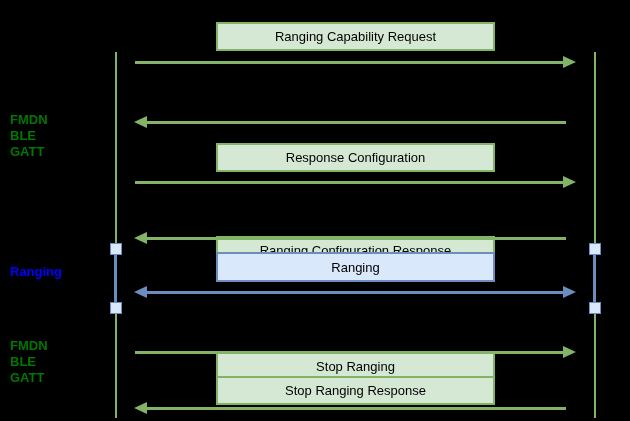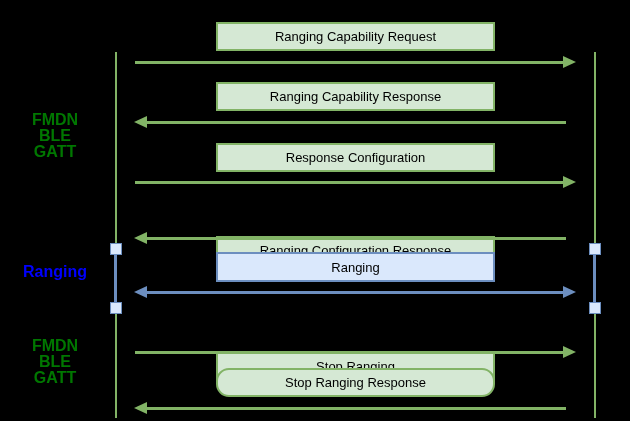--- a/index.html
+++ b/index.html
@@ -22,40 +22,40 @@
   .sq-bl{left:110px;top:302px;} .sq-br{left:589px;top:302px;}
   
   .box{
     position:absolute;left:216px;width:279px;height:29px;box-sizing:border-box;
     background:#d5e8d4;border:2px solid #82b366;
     display:flex;align-items:center;justify-content:center;
     font-size:13px;color:#000;white-space:nowrap;
   }
   .box.blue{background:#dae8fc;border-color:#6c8ebf;}
   .b1{top:22px;} .b2{top:82px;} .b3{top:143px;} .b4{top:202px;margin-top:34px;}
-  .b5{top:252px;height:30px;} .b6{top:312px;margin-top:40px;} .b7{top:368px;border-radius:13px;}
+  .b5{top:252px;height:30px;} .b6{top:312px;margin-top:40px;} .b7{top:376px;}
   
   .arrow{position:absolute;left:134px;width:442px;height:12px;}
   .a1{top:56px;} .a2{top:116px;} .a3{top:176px;} .a4{top:232px;}
   .a5{top:286px;} .a6{top:346px;} .a7{top:402px;}
   .arrow .shaft{position:absolute;top:4.5px;height:3px;background:#82b366;}
   .arrow.dir-right .shaft{left:1px;right:10px;}
   .arrow.dir-left .shaft{left:10px;right:10px;}
   .arrow.dir-both .shaft{left:10px;right:10px;}
   .head{position:absolute;top:0;width:0;height:0;
         border-top:6px solid transparent;border-bottom:6px solid transparent;}
   .head.right{right:0;border-left:13px solid #82b366;}
   .head.left{left:0;border-right:13px solid #82b366;}
   .arrow.blue .shaft{background:#6c8ebf;}
   .arrow.blue .head.right{border-left-color:#6c8ebf;}
   .arrow.blue .head.left{border-right-color:#6c8ebf;}
   
   .side-label{
-    position:absolute;left:10px;width:90px;text-align:center;
-    font-weight:bold;font-size:16px;line-height:16px;white-space:pre-line;
+    position:absolute;left:10px;width:90px;text-align:left;
+    font-weight:bold;font-size:13px;line-height:16px;white-space:pre-line;
   }
   .side-label.green{color:#007700;}
   .side-label.blue{color:#0000ff;}
   .lbl-top{top:112px;} .lbl-mid{top:264px;} .lbl-bot{top:338px;}
 </style>
 </head>
 <body>
 
 <div id="stage">
 
@@ -70,21 +70,20 @@
 
   <div class="side-label green lbl-top">FMDN
 BLE
 GATT</div>
   <div class="side-label blue lbl-mid">Ranging</div>
   <div class="side-label green lbl-bot">FMDN
 BLE
 GATT</div>
 
   <div class="box b1">Ranging Capability Request</div>
-  <div class="box b2">Ranging Capability Response</div>
   <div class="box b3">Response Configuration</div>
   <div class="box b4">Ranging Configuration Response</div>
   <div class="box blue b5">Ranging</div>
   <div class="box b6">Stop Ranging</div>
   <div class="box b7">Stop Ranging Response</div>
 
   <div class="arrow dir-right a1">
     <div class="shaft"></div>
     <div class="head right"></div>
   </div>

